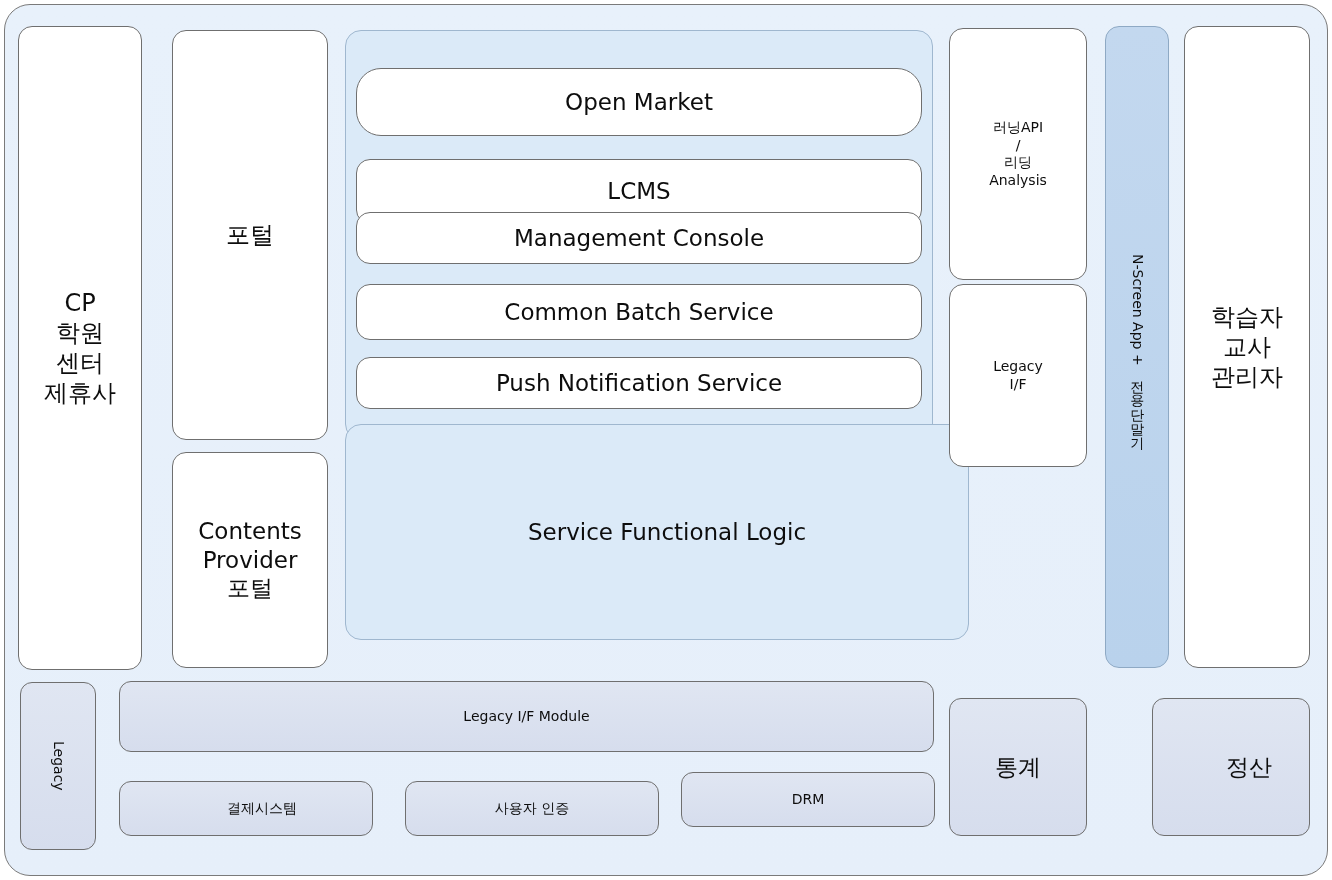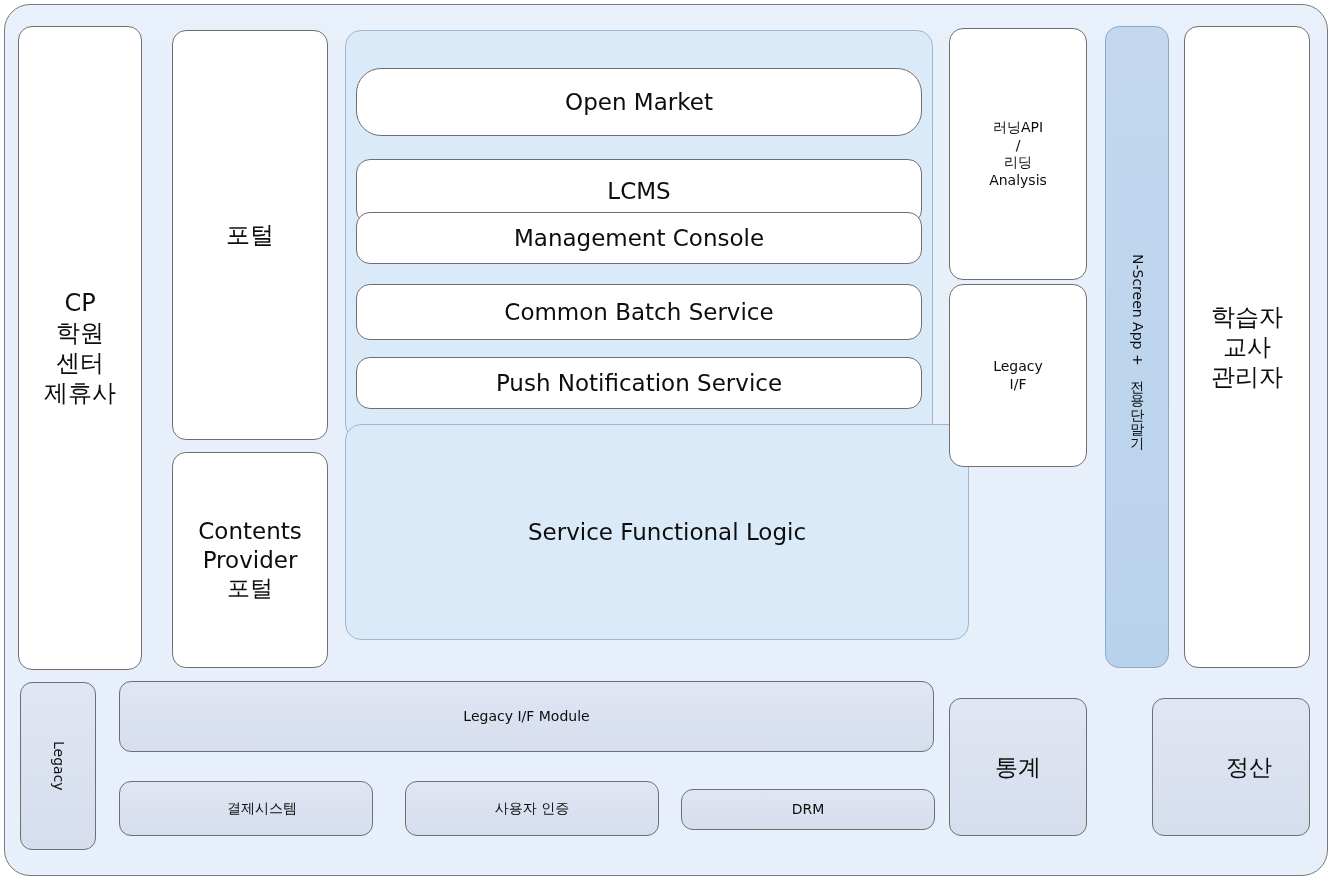--- a/index.html
+++ b/index.html
@@ -129,19 +129,19 @@
 관리자</div>
 
   <div class="box node-grey vert fs-22" style="left:20px; top:682px; width:76px; height:168px;">Legacy</div>
 
   <div class="box node-grey fs-22" style="left:119px; top:681px; width:815px; height:71px;">Legacy I/F Module</div>
 
   <div class="box node-grey fs-22" style="left:119px; top:781px; width:254px; height:55px;padding-left:32px;">결제시스템</div>
 
   <div class="box node-grey fs-22" style="left:405px; top:781px; width:254px; height:55px;text-align:center;">사용자 인증</div>
 
-  <div class="box node-grey fs-22" style="left:681px; top:789px; width:254px; height:41px;">DRM</div>
+  <div class="box node-grey fs-22" style="left:681px; top:772px; width:254px; height:55px;">DRM</div>
 
   <div class="box node-grey fs-23" style="left:949px; top:698px; width:138px; height:138px;">통계</div>
 
   <div class="box node-grey fs-23" style="left:1152px; top:698px; width:158px; height:138px;padding-left:36px;">정산</div>
 
 </div>
 
 </body></html>

